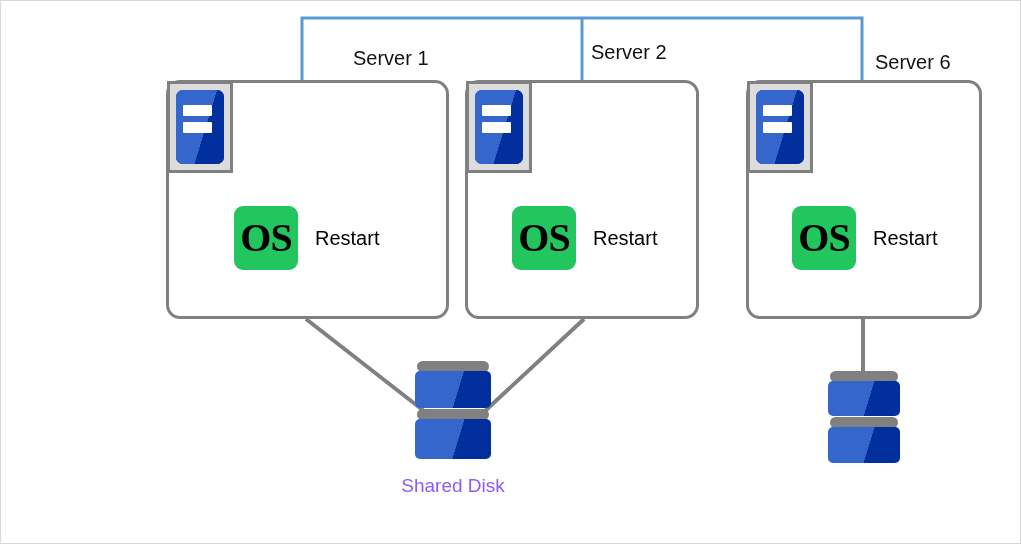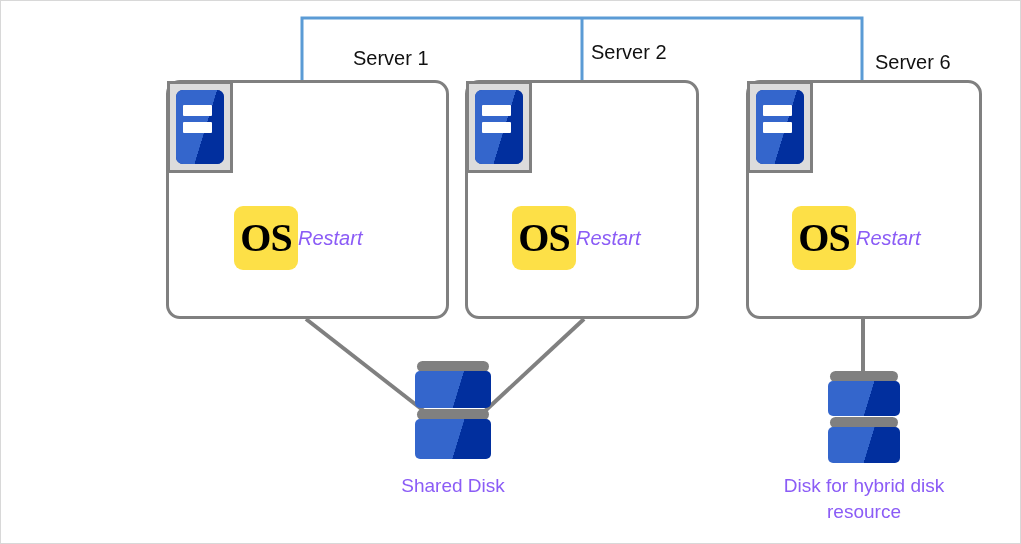--- a/index.html
+++ b/index.html
@@ -73,37 +73,37 @@
 
   
   .os-group {
     position: absolute;
     display: flex;
     align-items: center;
   }
   .os-badge {
     width: 64px;
     height: 64px;
-    background: #fde047;
+    background: #22c55e;
     border-radius: 9px;
     display: flex;
     align-items: center;
     justify-content: center;
     color: #000000;
     font-family: "Liberation Serif", serif;
     font-weight: bold;
     font-size: 40px;
     letter-spacing: -1px;
     line-height: 1;
   }
   .restart-label {
+    margin-left: 17px;
     font-size: 20px;
-    color: #8b5cf6;
+    color: #000000;
     white-space: nowrap;
-    font-style: italic;
   }
 
   
   .server-name {
     position: absolute;
     font-size: 20px;
     color: #111111;
     white-space: nowrap;
   }
 
@@ -227,18 +227,14 @@
     <div class="disk-cap" style="top:0px;"></div>
     <div class="disk-seg" style="top:10px; height:35px;">
       <div class="seg-fill"></div>
     </div>
     <div class="disk-cap" style="top:46px;"></div>
     <div class="disk-seg" style="top:56px; height:36px;">
       <div class="seg-fill"></div>
     </div>
   </div>
 
-  <div class="disk-caption" style="left:713px; top:472px; width:300px;">
-    <div>Disk for hybrid disk</div>
-    <div>resource</div>
-  </div>
 
 </div>
 
 </body></html>

